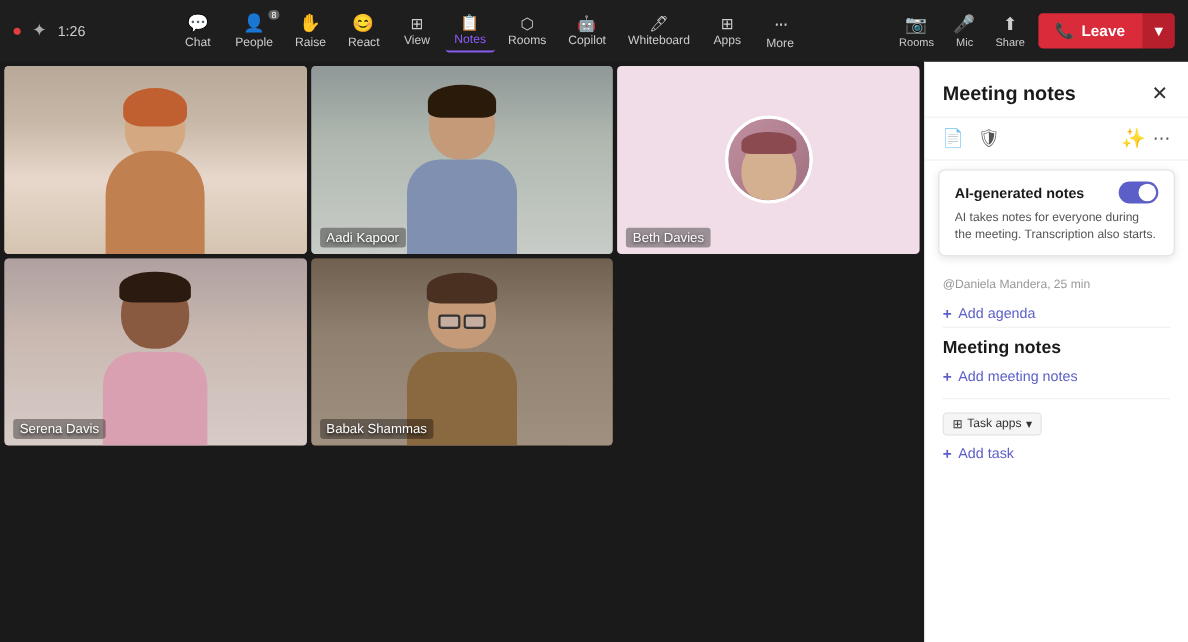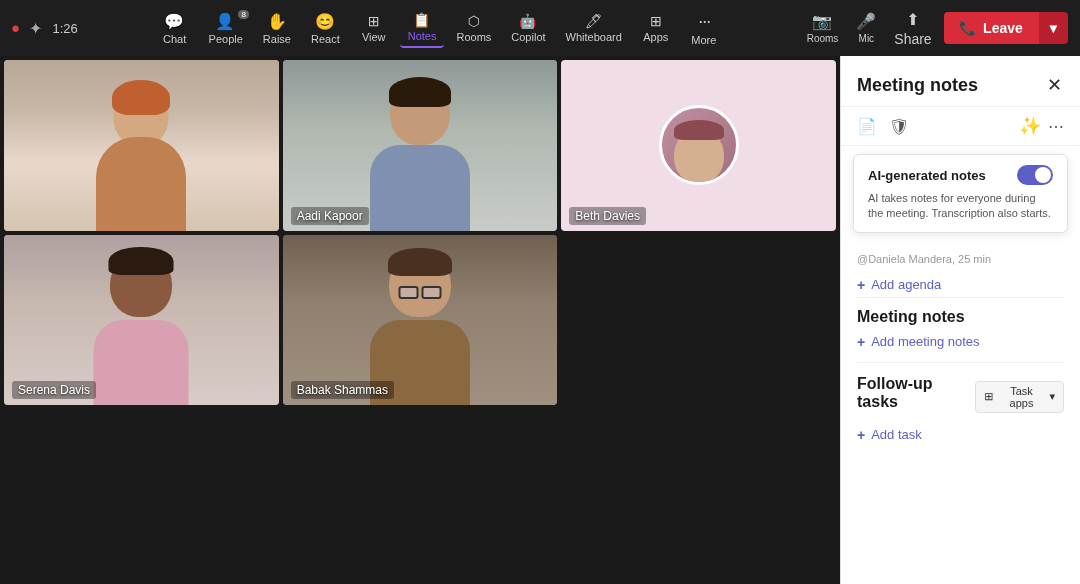--- a/index.html
+++ b/index.html
@@ -373,21 +373,21 @@
       <span style="font-size:10px;color:#ccc;">Rooms</span>
     </div>
 
     <div class="mic-cam-btn">
       <span style="font-size:16px;">🎤</span>
       <span style="font-size:10px;color:#ccc;">Mic</span>
     </div>
 
     <div class="mic-cam-btn">
       <span style="font-size:16px;">⬆</span>
-      <span style="font-size:14px;color:#ccc;">Share</span>
+      <span style="font-size:10px;color:#ccc;">Share</span>
     </div>
 
     <div style="display:flex;">
       <button class="leave-btn">
         <span>📞</span>
         <span>Leave</span>
       </button>
       <button class="leave-chevron">▼</button>
     </div>
   </div>
@@ -503,21 +503,20 @@
       <div class="agenda-section">
         <div class="section-title">Meeting notes</div>
         <a class="add-link" href="#">
           <span class="plus-icon">+</span>
           <span>Add meeting notes</span>
         </a>
       </div>
 
       <div>
         <div class="follow-up-header">
-          <div class="section-title">Follow-up tasks</div>
           <button class="task-apps-btn">
             <span>⊞</span>
             <span>Task apps</span>
             <span>▾</span>
           </button>
         </div>
         <a class="add-link" href="#">
           <span class="plus-icon">+</span>
           <span>Add task</span>
         </a>

